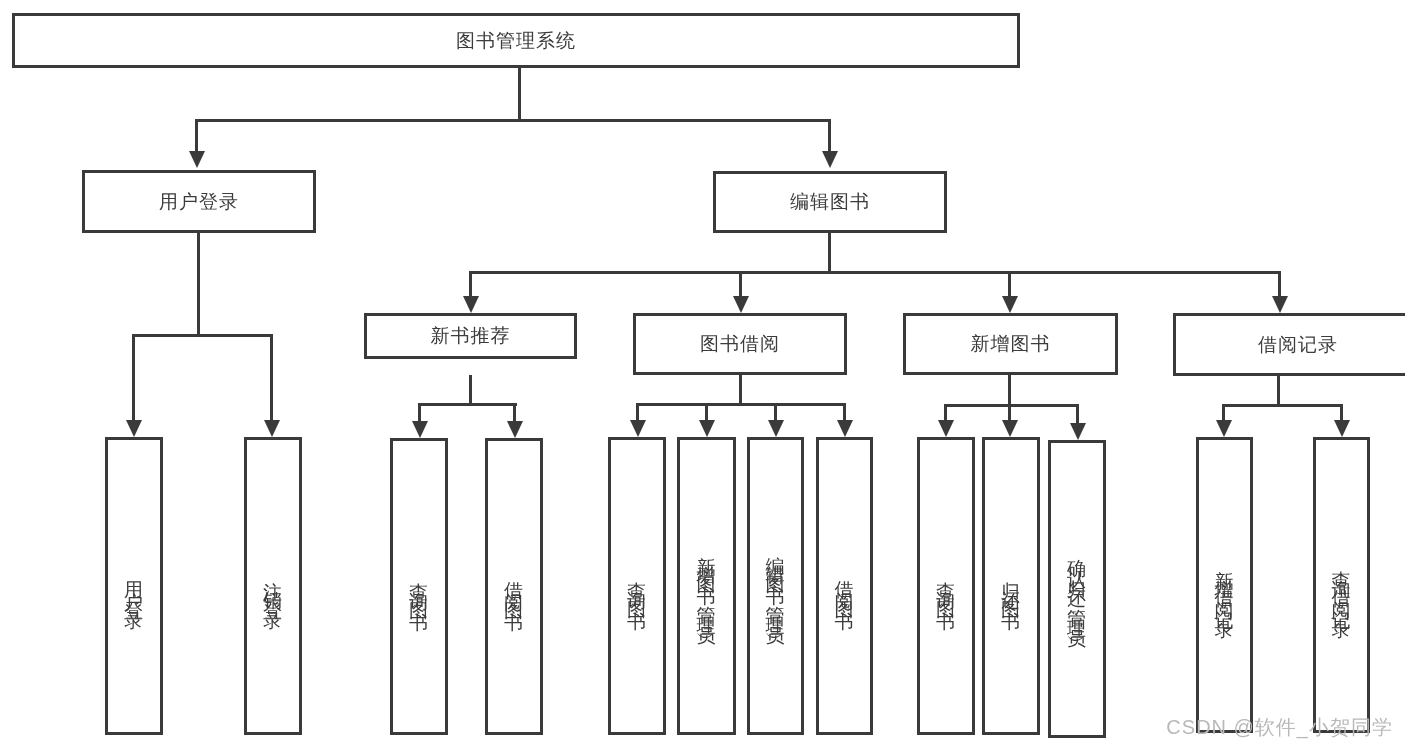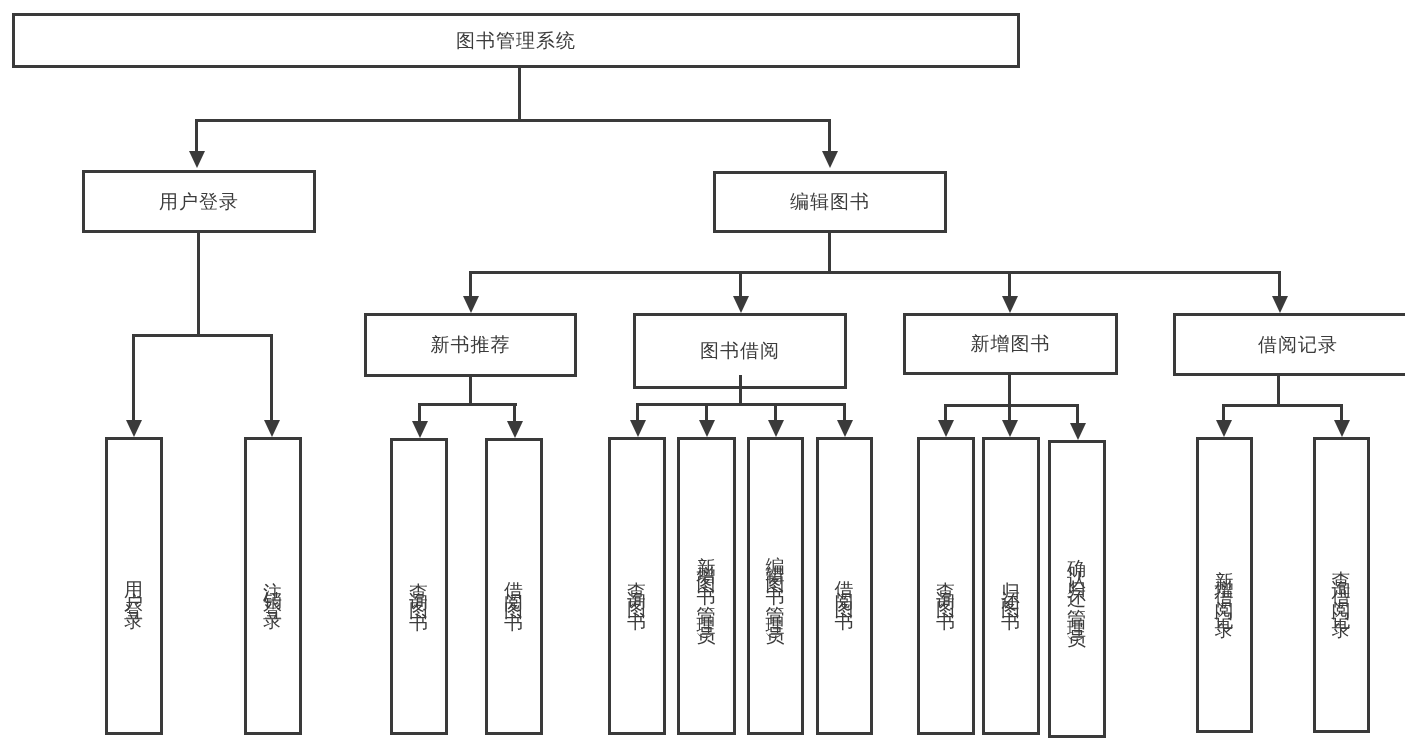--- a/index.html
+++ b/index.html
@@ -36,24 +36,24 @@
     <span>图书管理系统</span>
   </div>
 
   <div class="box hbox" style="left:82px;top:170px;width:234px;height:63px;">
     <span>用户登录</span>
   </div>
   <div class="box hbox" style="left:713px;top:171px;width:234px;height:62px;">
     <span>编辑图书</span>
   </div>
 
-  <div class="box hbox" style="left:364px;top:313px;width:213px;height:64px;">
+  <div class="box hbox" style="left:364px;top:313px;width:213px;height:46px;">
     <span>新书推荐</span>
   </div>
-  <div class="box hbox" style="left:633px;top:313px;width:214px;height:76px;text-align:right;">
+  <div class="box hbox" style="left:633px;top:313px;width:214px;height:62px;text-align:right;">
     <span>图书借阅</span>
   </div>
   <div class="box hbox" style="left:903px;top:313px;width:215px;height:62px;">
     <span>新增图书</span>
   </div>
   <div class="box hbox" style="left:1173px;top:313px;width:250px;height:63px;">
     <span>借阅记录</span>
   </div>
 
   <div class="box vbox" style="left:105px;top:437px;width:58px;height:298px;">
@@ -152,13 +152,14 @@
   <div class="line" style="left:1076px;top:404px;width:3px;height:20px;"></div>
   <div class="arrow" style="left:1070px;top:423px;"></div>
 
   <div class="line" style="left:1277px;top:376px;width:3px;height:30px;"></div>
   <div class="line" style="left:1222px;top:404px;width:121px;height:3px;"></div>
   <div class="line" style="left:1222px;top:404px;width:3px;height:17px;"></div>
   <div class="arrow" style="left:1216px;top:420px;"></div>
   <div class="line" style="left:1340px;top:404px;width:3px;height:17px;"></div>
   <div class="arrow" style="left:1334px;top:420px;"></div>
 
+  <div class="watermark">CSDN @软件_小贺同学</div>
 </div>
 
 </body></html>

